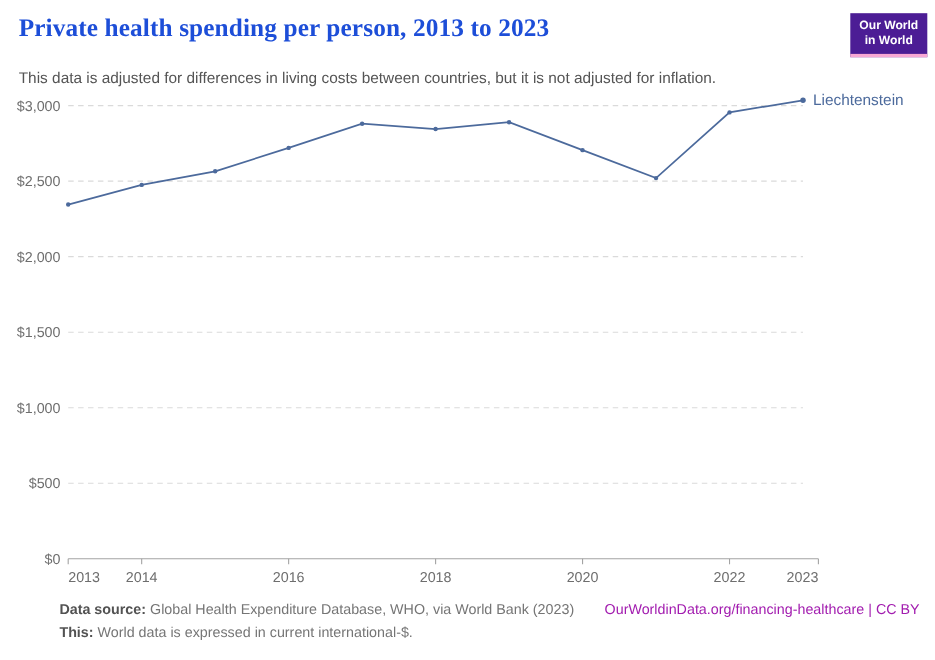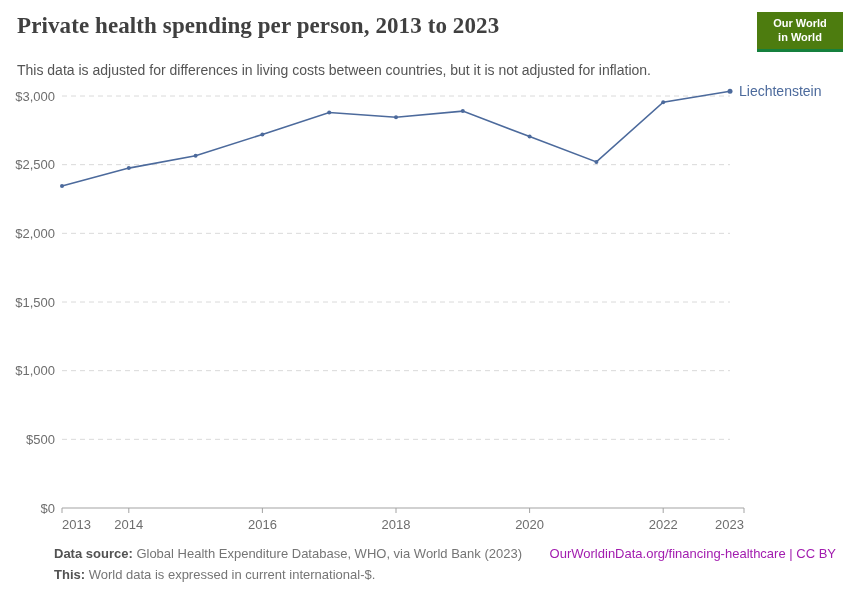--- a/index.html
+++ b/index.html
@@ -1,23 +1,23 @@
 <!DOCTYPE html>
 <html><head>
 <meta charset="utf-8">
 <style>
   html,body{margin:0;padding:0;background:#ffffff;}
   .canvas{position:relative;width:850px;height:600px;background:#ffffff;overflow:hidden;
           font-family:"Liberation Sans",sans-serif;}
   .title{position:absolute;left:17px;top:13px;margin:0;width:740px;
          font-family:"Liberation Serif",serif;font-weight:700;font-size:23px;
-         color:#404040;letter-spacing:.1px;}
+         color:#1d4ed8;letter-spacing:.1px;}
   .subtitle{position:absolute;left:17px;top:62px;margin:0;font-size:14px;color:#545454;}
-  .logo{position:absolute;top:12px;right:7px;width:86px;box-sizing:border-box;
-        background:#4d7c0f;border-bottom:3px solid #15803d;color:#ffffff;
+  .logo{position:absolute;top:12px;right:7px;width:70px;box-sizing:border-box;
+        background:#4c1d95;border-bottom:3px solid #f9a8d4;color:#ffffff;
         text-align:center;padding:5px 4px 4px 4px;cursor:pointer;}
   .logo span{display:block;font-size:11px;font-weight:700;line-height:1.25;}
   #chart-svg{position:absolute;left:0;top:0;}
   .gridline{stroke:#dadada;stroke-width:1;stroke-dasharray:5 4;fill:none;}
   .axis-line{stroke:#a3a3a3;stroke-width:1;fill:none;}
   .tick{stroke:#a3a3a3;stroke-width:1;}
   .ylabel,.xlabel{fill:#6e6e6e;font-size:13px;font-family:"Liberation Sans",sans-serif;}
   .series-line{fill:none;stroke-width:1.6;}
   .entity-label{font-size:14px;font-family:"Liberation Sans",sans-serif;}
   .footer{position:absolute;left:0;top:0;width:850px;font-size:13px;}

